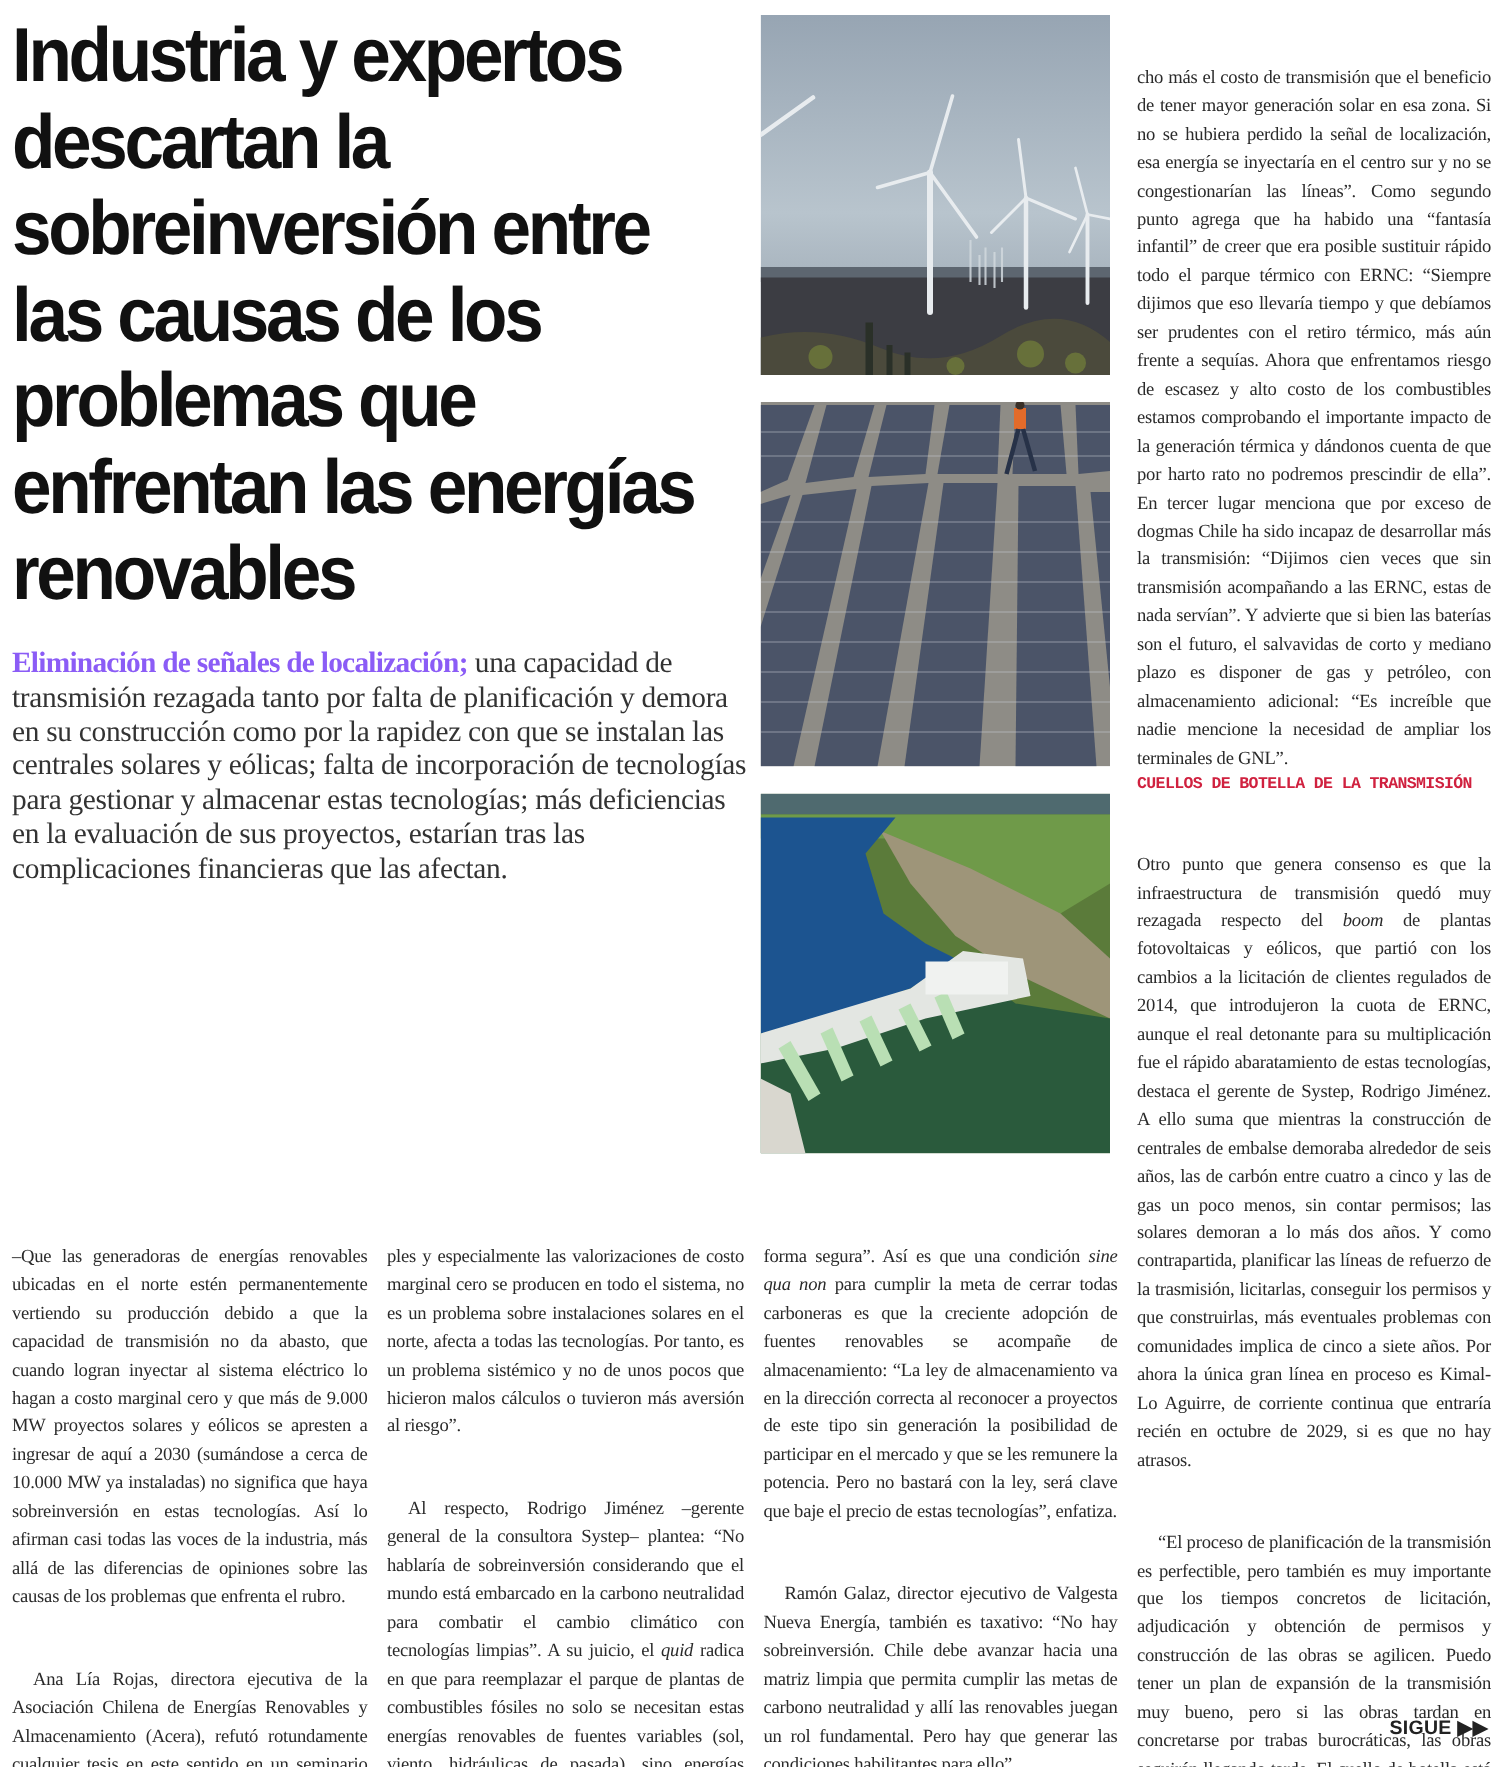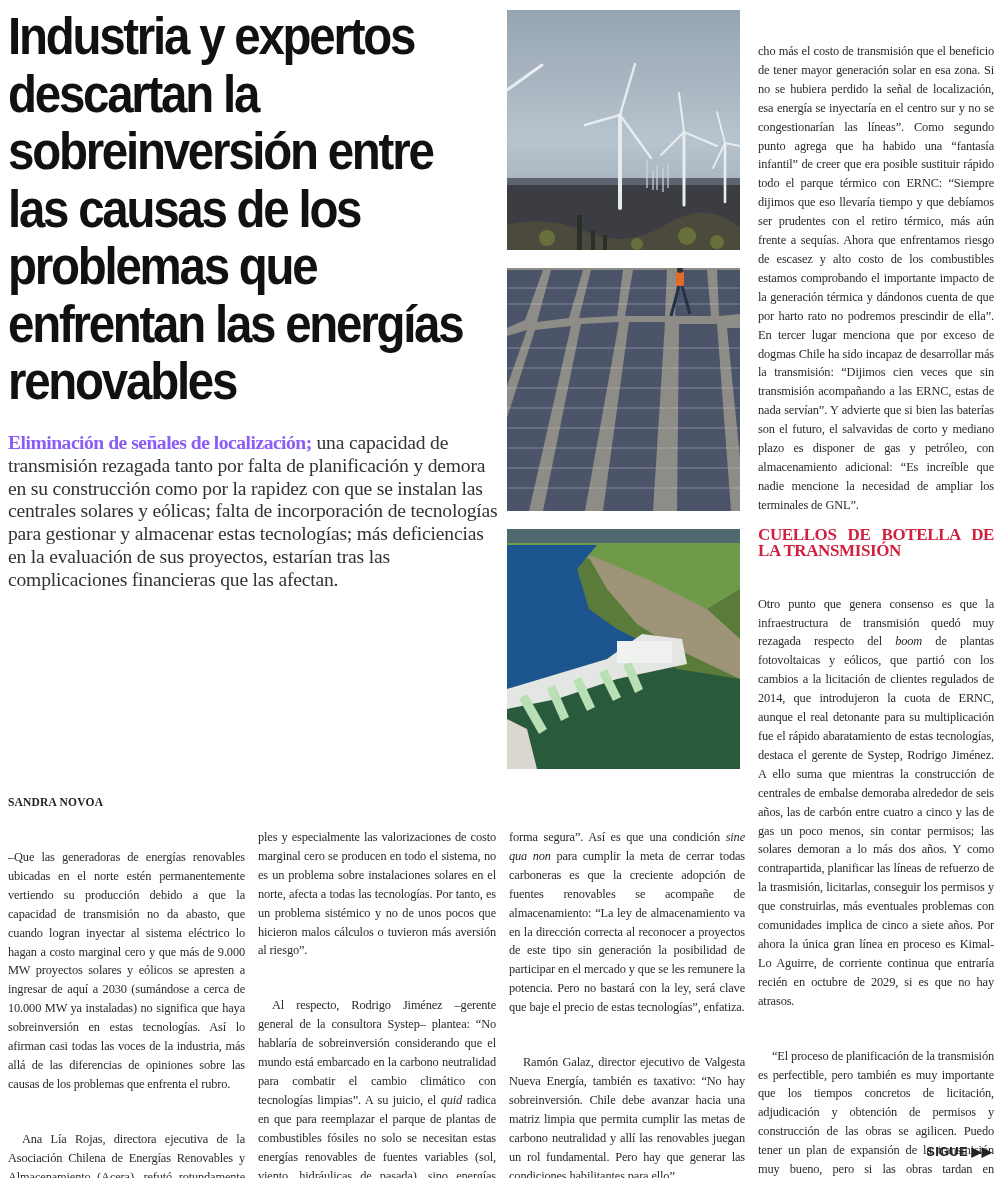--- a/index.html
+++ b/index.html
@@ -28,22 +28,22 @@
     .col p { text-indent: 0; margin-top: 36px; }
     .col p.ind { text-indent: 14px; }
     .col1 { left: 8px; top: 792px; width: 237px; }
     .col2 { left: 258px; top: 792px; width: 238px; }
     .col3 { left: 509px; top: 792px; width: 236px; }
     .col4 { left: 758px; top: 6px; width: 236px; }
 
     .byline { font-weight: 700; font-size: 11.5px; letter-spacing: 0.2px; color: #222; line-height: 20px; }
 
     .subhead {
-      font-family: Liberation Serif, serif; font-weight: 700; font-size: 17px;
-      color: #d0213f; letter-spacing: -0.4px; line-height: 16px; margin-top: 12px;
+      font-family: Liberation Mono, monospace; font-weight: 700; font-size: 11px;
+      color: #d0213f; letter-spacing: -0.4px; line-height: 16px; 
     }
 
     .photo { position: absolute; overflow: hidden; }
     .photo svg { display: block; width: 100%; height: 100%; }
     .photo-wind { left: 507px; top: 10px; width: 233px; height: 240px; }
     .photo-solar { left: 507px; top: 268px; width: 233px; height: 243px; }
     .photo-dam { left: 507px; top: 529px; width: 233px; height: 240px; }
 
     .sigue {
       position: absolute; right: 8px; top: 1144px;
@@ -54,21 +54,20 @@
 </head>
 <body>
 
 <h1 class="headline">Industria y expertos descartan la sobreinversión entre las causas de los problemas que enfrentan las energías renovables</h1>
 
 <div class="deck">
   <span class="kicker">Eliminación de señales de localización;</span><span> una capacidad de transmisión rezagada tanto por falta de planificación y demora en su construcción como por la rapidez con que se instalan las centrales solares y eólicas; falta de incorporación de tecnologías para gestionar y almacenar estas tecnologías; más deficiencias en la evaluación de sus proyectos, estarían tras las complicaciones financieras que las afectan.</span>
 </div>
 
 <div class="col col1">
-  <div class="byline">SANDRA NOVOA</div>
   <p>–Que las generadoras de energías renovables ubicadas en el norte estén permanentemente vertiendo su producción debido a que la capacidad de transmisión no da abasto, que cuando logran inyectar al sistema eléctrico lo hagan a costo marginal cero y que más de 9.000 MW proyectos solares y eólicos se apresten a ingresar de aquí a 2030 (sumándose a cerca de 10.000 MW ya instaladas) no significa que haya sobreinversión en estas tecnologías. Así lo afirman casi todas las voces de la industria, más allá de las diferencias de opiniones sobre las causas de los problemas que enfrenta el rubro.</p>
   <p class="ind">Ana Lía Rojas, directora ejecutiva de la Asociación Chilena de Energías Renovables y Almacenamiento (Acera), refutó rotundamente cualquier tesis en este sentido en un seminario realizado el lunes, alimentada por los casos de dos empresas que desistieron de seguir sirviendo sus contratos con clientes regulados, por incapacidad de pago derivada de posiciones de generación deficitarias: “Los vertimientos, desaco-</p>
 </div>
 
 <div class="col col2">
   <p>ples y especialmente las valorizaciones de costo marginal cero se producen en todo el sistema, no es un problema sobre instalaciones solares en el norte, afecta a todas las tecnologías. Por tanto, es un problema sistémico y no de unos pocos que hicieron malos cálculos o tuvieron más aversión al riesgo”.</p>
   <p class="ind"><span>Al respecto, Rodrigo Jiménez –gerente general de la consultora Systep– plantea: “No hablaría de sobreinversión considerando que el mundo está embarcado en la carbono neutralidad para combatir el cambio climático con tecnologías limpias”. A su juicio, el </span><em>quid</em><span> radica en que para reemplazar el parque de plantas de combustibles fósiles no solo se necesitan estas energías renovables de fuentes variables (sol, viento, hidráulicas de pasada), sino energías gestionables despachables con certeza. Y si bien estas fueron tradicionalmente centrales carboneras y a gas, “han surgido nuevas tecnologías para gestionar energías limpias, como las centrales de concentración solar, las de bombeo y las baterías, que permiten descarbonizar la matriz en</span></p>
 </div>
 
 <div class="col col3">

